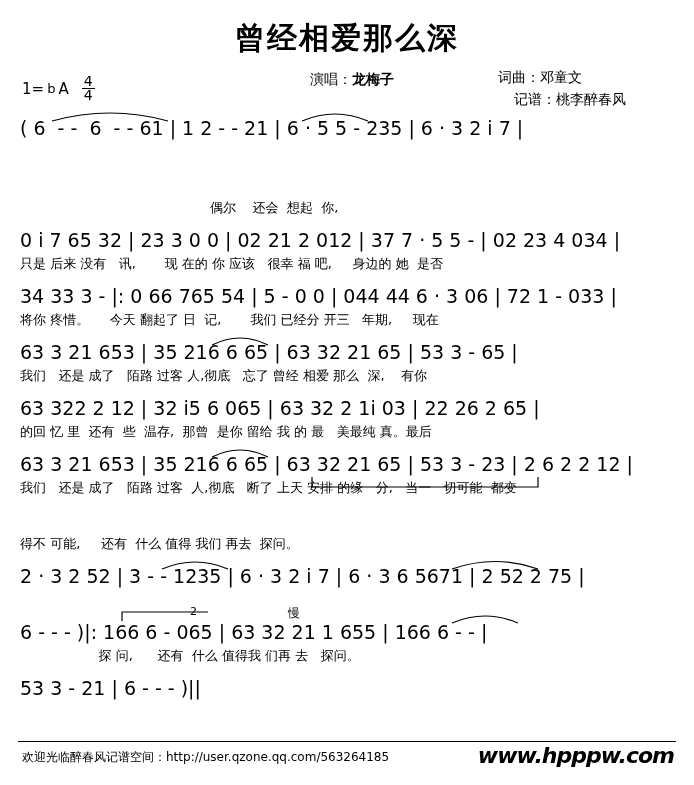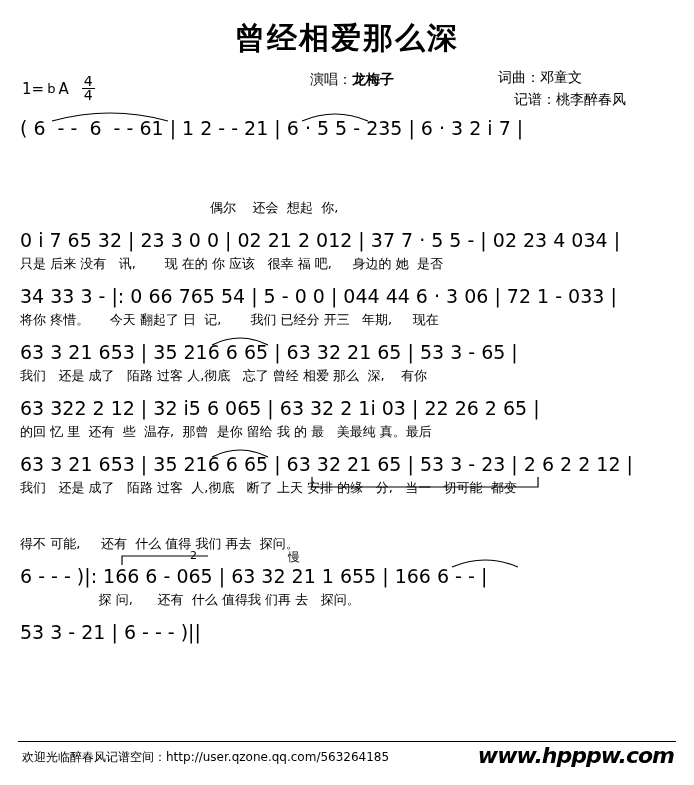--- a/index.html
+++ b/index.html
@@ -199,20 +199,30 @@
       </svg>
       <svg class="slur" style="left:290px;top:22px;" width="230" height="16">
         <path d="M2,2 L2,12 L228,12 L228,2" stroke="#000" fill="none" stroke-width="1.2"></path>
       </svg>
     </div>
 
     <div class="line">
       <div class="lyr">得不 可能,     还有  什么 值得 我们 再去  探问。</div>
     </div>
 
+    <div class="line">
+      <div class="notes">2 · 3 2 52 | 3 - - 1235 | 6 · 3 2 i 7 | 6 · 3 6 5671 | 2 52 2 75 |</div>
+      <div class="lyr"></div>
+      <svg class="slur" style="left:140px;top:-8px;" width="70" height="14">
+        <path d="M2,12 Q35,-2 68,12" stroke="#000" fill="none" stroke-width="1.2"></path>
+      </svg>
+      <svg class="slur" style="left:430px;top:-8px;" width="90" height="14">
+        <path d="M2,12 Q45,-3 88,12" stroke="#000" fill="none" stroke-width="1.2"></path>
+      </svg>
+    </div>
 
     <div class="line">
       <div class="notes">6 - - - )|: 166 6 - 065 | 63 32 21 1 655 | 166 6 - - |</div>
       <div class="lyr">                   探 问,      还有  什么 值得我 们再 去   探问。</div>
       <div style="position:absolute;left:170px;top:-16px;font-size:11px;font-family:'DejaVu Sans',sans-serif;">2</div>
       <div style="position:absolute;left:268px;top:-16px;font-size:12px;font-family:'DejaVu Sans',sans-serif;">慢</div>
       <svg class="slur" style="left:100px;top:-12px;" width="90" height="14">
         <path d="M2,12 L2,3 L88,3" stroke="#000" fill="none" stroke-width="1.2"></path>
       </svg>
       <svg class="slur" style="left:430px;top:-10px;" width="70" height="14">

